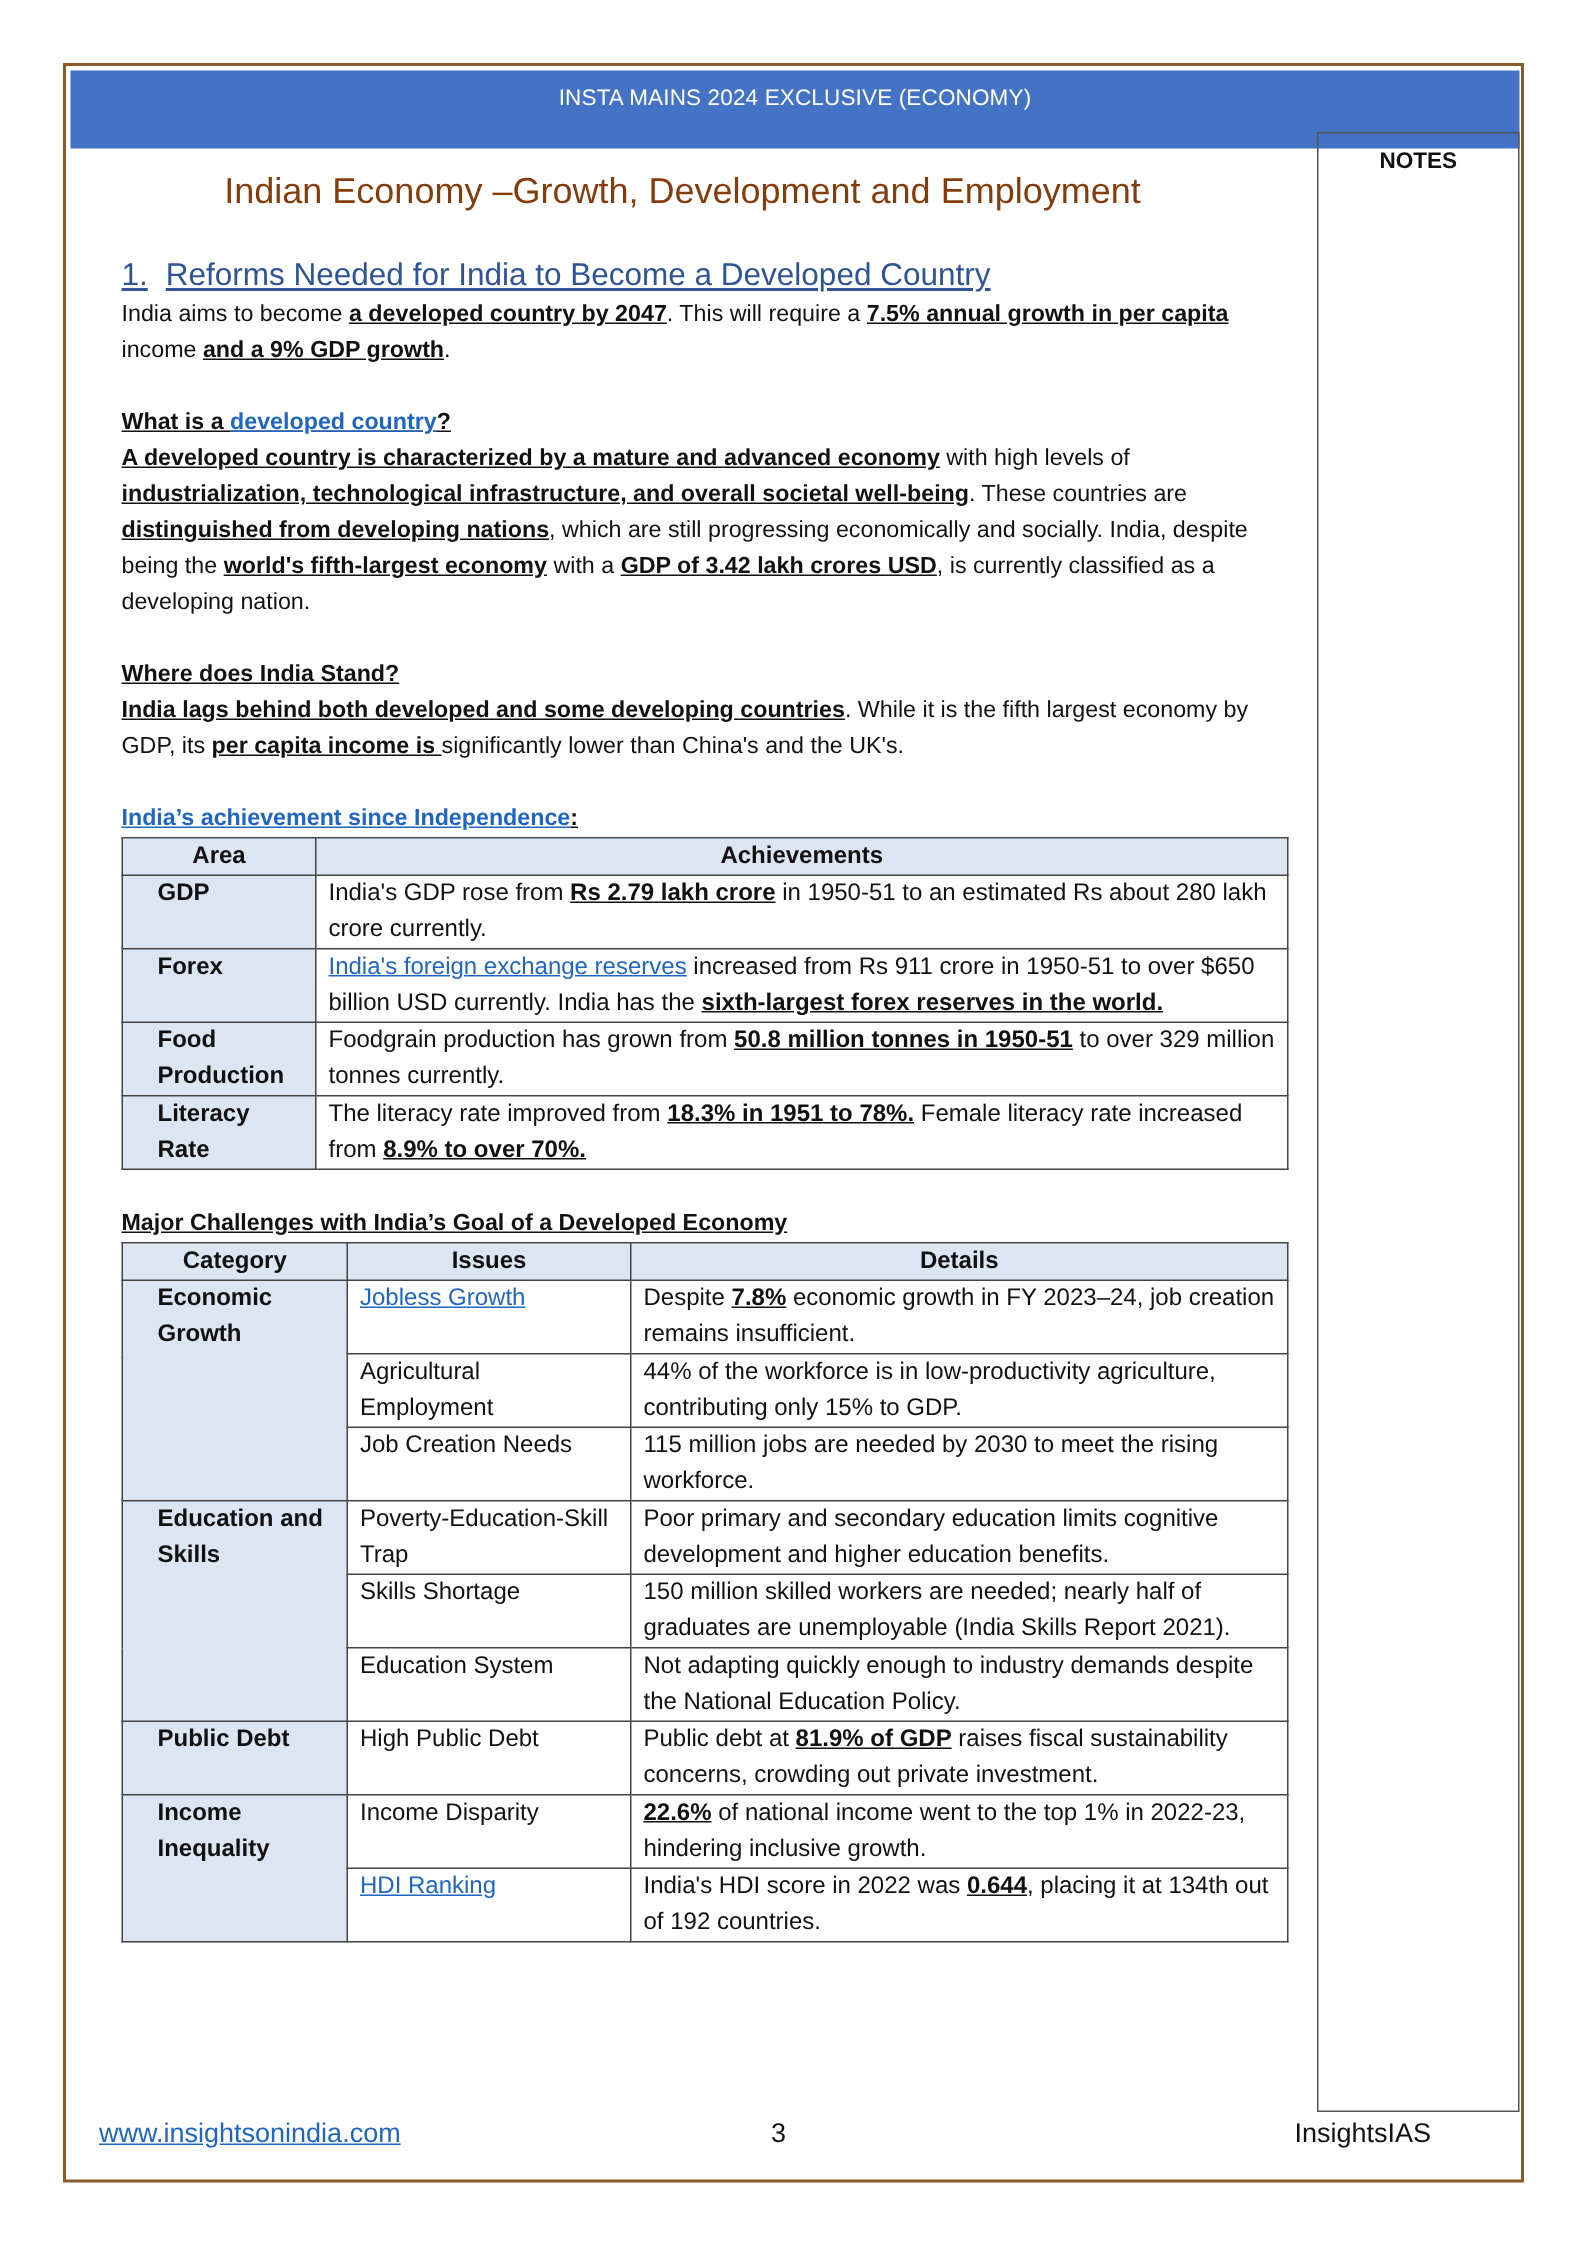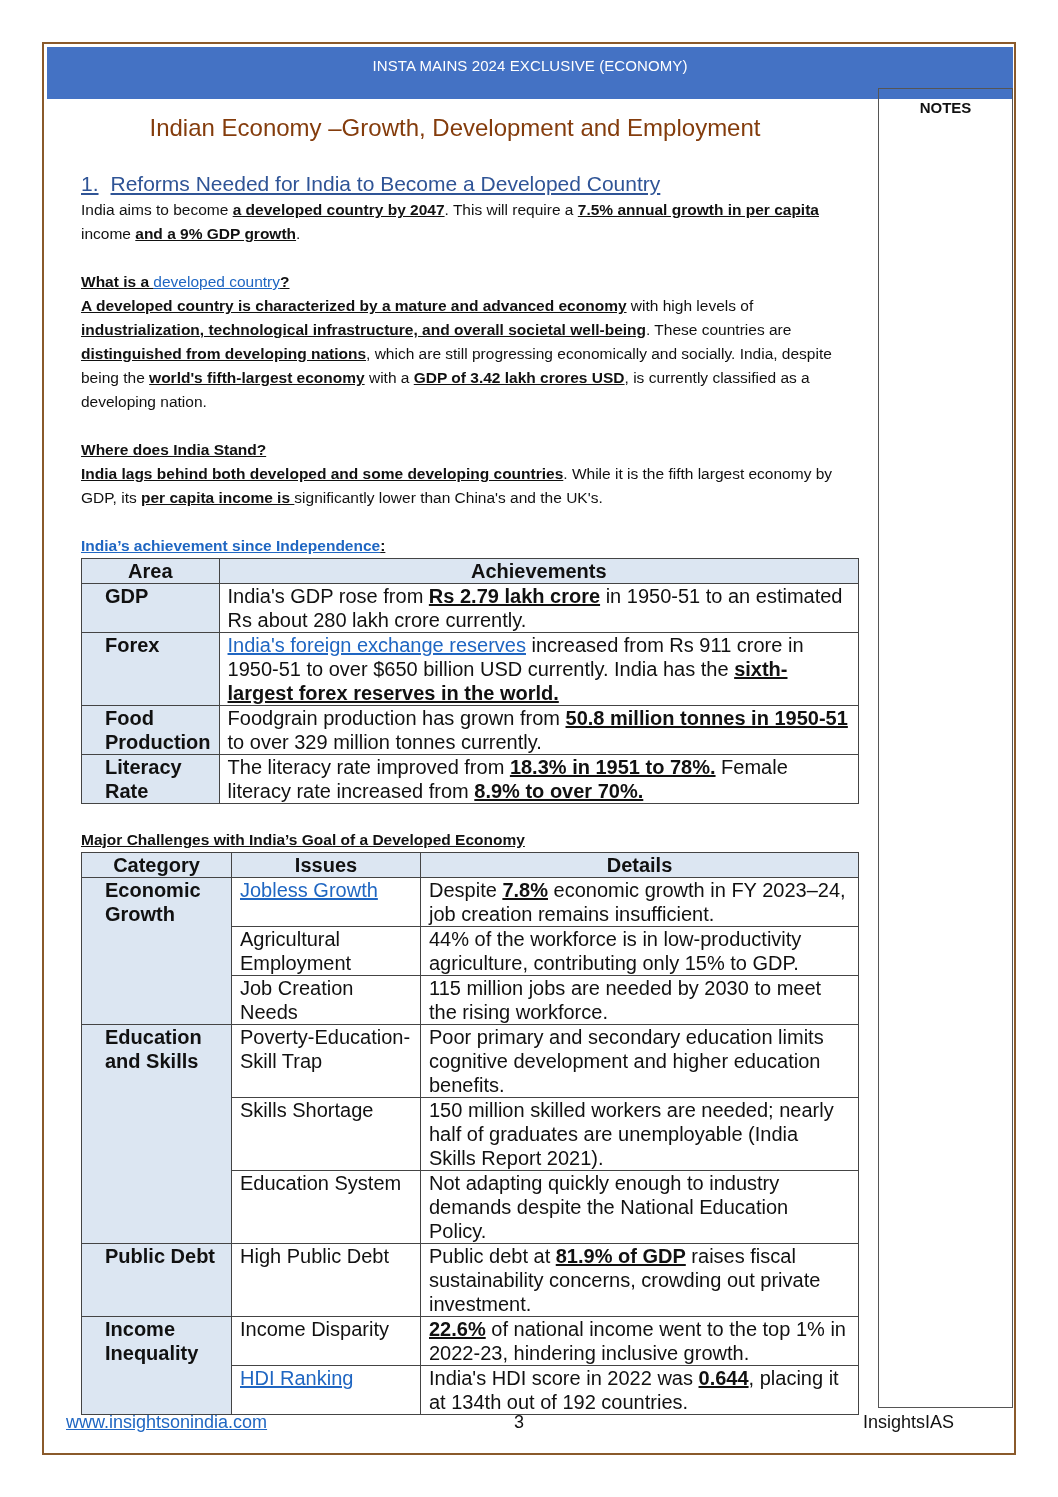--- a/index.html
+++ b/index.html
@@ -35,21 +35,21 @@
   .section-heading span { text-decoration: underline; }
   .section-heading .num { margin-right: 12px; }
 
   p, .line { font-size: 15.5px; line-height: 24px; }
   .b { font-weight: bold; text-decoration: underline; }
   .link { color: #1f66c2; text-decoration: underline; }
   .gap { height: 24px; }
 
   .sub-heading { font-weight: bold; text-decoration: underline; font-size: 15.5px; line-height: 24px; }
 
-  table { border-collapse: collapse; width: 778px; font-size: 20px; line-height: 24px; }
+  table { border-collapse: collapse; width: 778px; font-size: 16px; line-height: 24px; }
   th { background: #dce6f2; font-weight: bold; text-align: center; border: 1.5px solid #444; padding: 0 8px; }
   td { border: 1.5px solid #444; padding: 0 8px; vertical-align: top; }
   td.area { background: #dce6f2; font-weight: bold; padding-left: 23px; }
 
   .achv-table { margin-top: 0; }
   .chal-table { margin-top: 0; }
 
   .footer {
     position: absolute; left: 66px; top: 1412px; width: 890px; height: 24px;
     font-size: 18px;
@@ -75,21 +75,21 @@
     <span class="num">1.</span><span>Reforms Needed for India to Become a Developed Country</span>
   </div>
 
   <p>
     <span>India aims to become </span><span class="b">a developed country by 2047</span><span>. This will require a </span><span class="b">7.5% annual growth in per capita</span><span> income </span><span class="b">and a 9% GDP growth</span><span>.</span>
   </p>
 
   <div class="gap"></div>
 
   <div class="sub-heading">
-    <span>What is a </span><a class="link" style="font-weight:normal">developed country</a><span>?</span>
+    <span>What is a </span><a class="link" style="font-weight:bold">developed country</a><span>?</span>
   </div>
   <p>
     <span class="b">A developed country is characterized by a mature and advanced economy</span><span> with high levels of </span><span class="b">industrialization, technological infrastructure, and overall societal well-being</span><span>. These countries are </span><span class="b">distinguished from developing nations</span><span>, which are still progressing economically and socially. India, despite being the </span><span class="b">world's fifth-largest economy</span><span> with a </span><span class="b">GDP of 3.42 lakh crores USD</span><span>, is currently classified as a developing nation.</span>
   </p>
 
   <div class="gap"></div>
 
   <div class="sub-heading">Where does India Stand?</div>
   <p>
     <span class="b">India lags behind both developed and some developing countries</span><span>. While it is the fifth largest economy by GDP, its </span><span class="b">per capita income is </span><span>significantly lower than China's and the UK's.</span>

